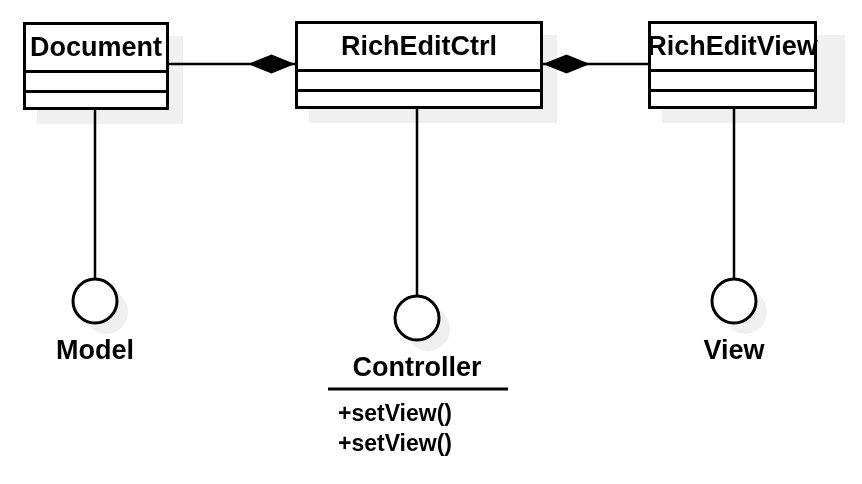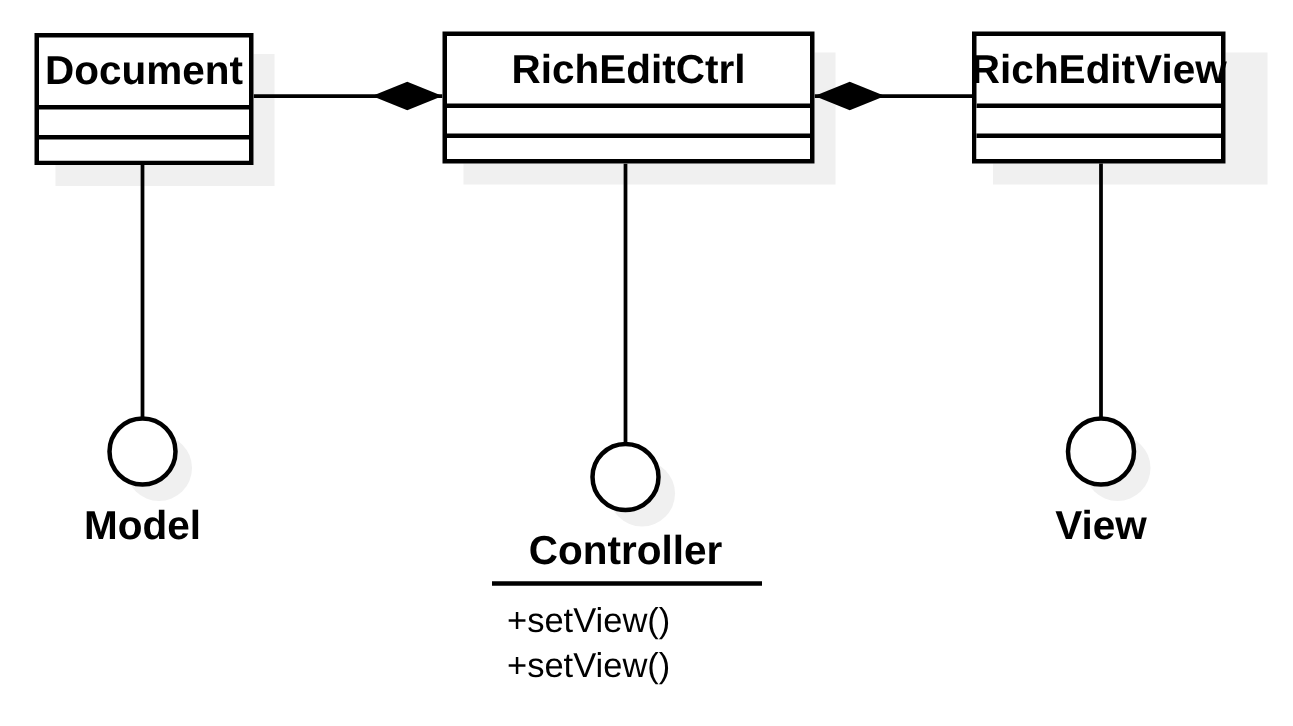--- a/index.html
+++ b/index.html
@@ -48,21 +48,21 @@
     z-index: 2;
     font-size: 27px;
     font-weight: bold;
     text-align: center;
     white-space: nowrap;
   }
   .method-line {
     position: absolute;
     z-index: 2;
     font-size: 23px;
-    font-weight: normal;
+    font-weight: bold;
     line-height: 30px;
     white-space: pre;
   }
 </style>
 </head>
 <body>
 
 <div class="canvas">
 
   <div class="box-shadow" style="left:37px; top:36px; width:146px; height:88px"></div>

